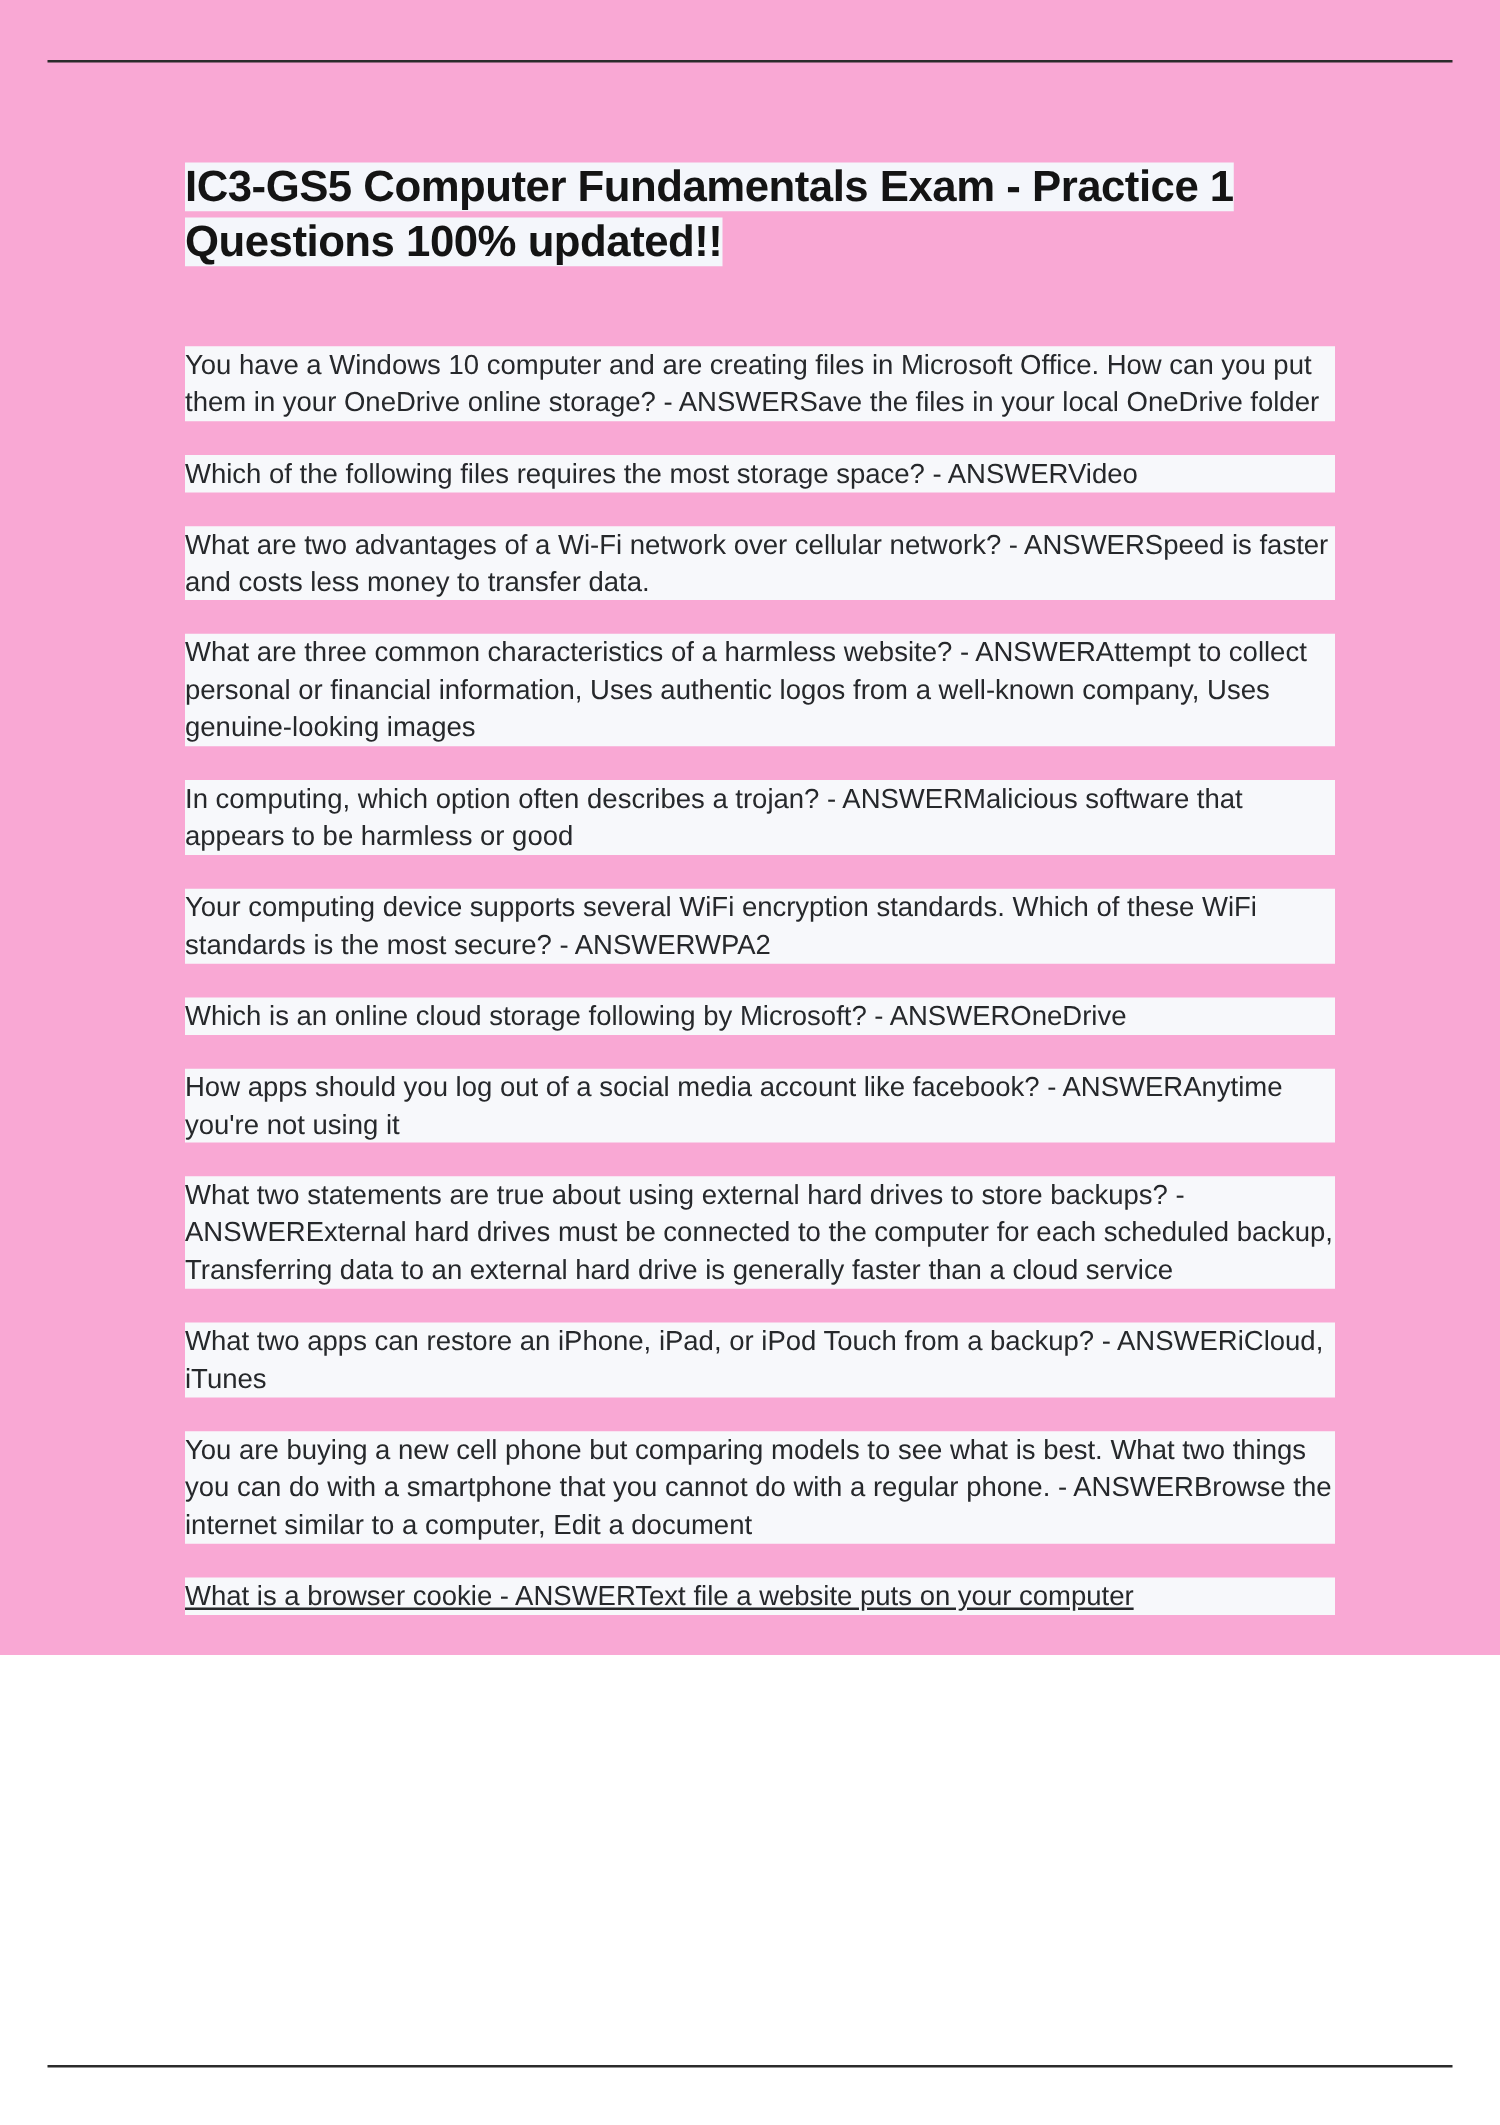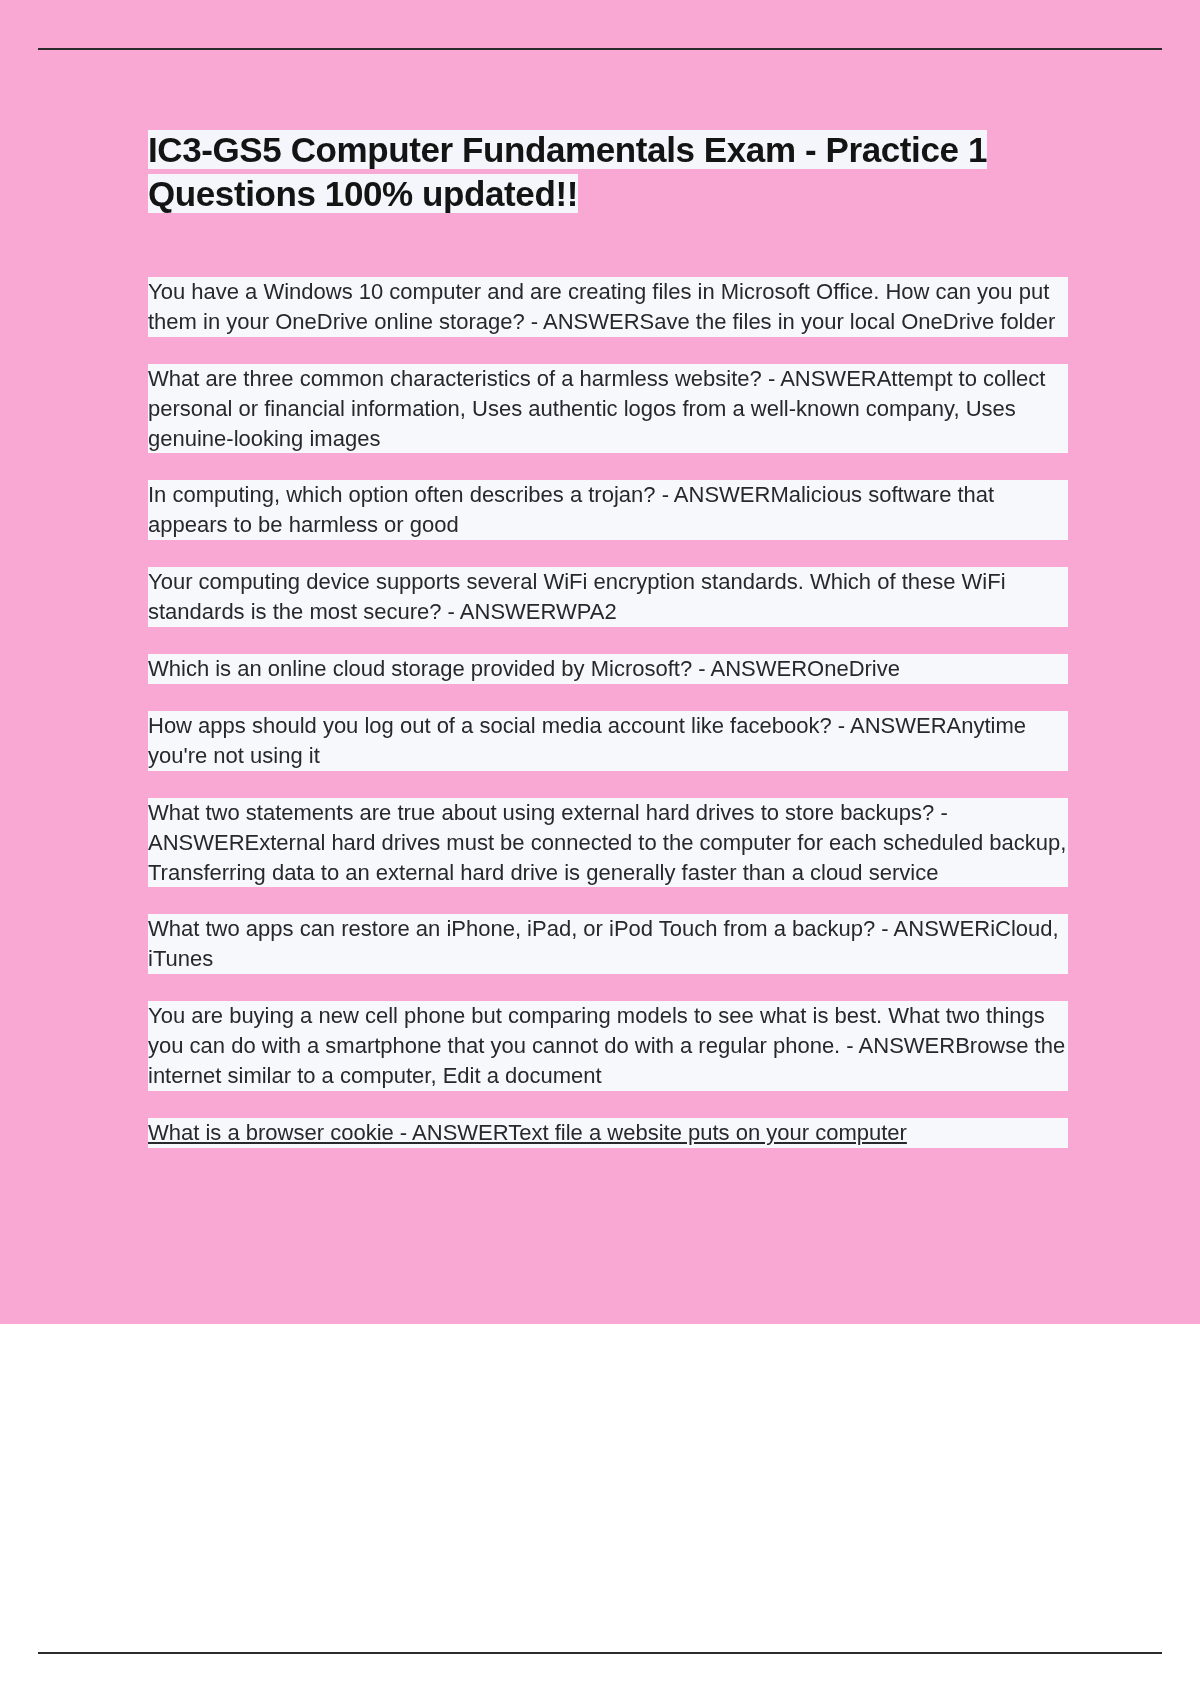--- a/index.html
+++ b/index.html
@@ -86,24 +86,26 @@
   <div class="rule-top"></div>
 
   <div class="content">
 
     <div class="title-wrap">
       <h1 class="doc-title">IC3-GS5 Computer Fundamentals Exam - Practice 1 Questions 100% updated!!</h1>
     </div>
 
     <div class="body-block">
       <p class="qa">You have a Windows 10 computer and are creating files in Microsoft Office. How can you put them in your OneDrive online storage? - ANSWERSave the files in your local OneDrive folder</p>
+      <p class="qa">Which of the following files requires the most storage space? - ANSWERVideo</p>
+      <p class="qa">What are two advantages of a Wi-Fi network over cellular network? - ANSWERSpeed is faster and costs less money to transfer data.</p>
       <p class="qa">What are three common characteristics of a harmless website? - ANSWERAttempt to collect personal or financial information, Uses authentic logos from a well-known company, Uses genuine-looking images</p>
       <p class="qa">In computing, which option often describes a trojan? - ANSWERMalicious software that appears to be harmless or good</p>
       <p class="qa">Your computing device supports several WiFi encryption standards. Which of these WiFi standards is the most secure? - ANSWERWPA2</p>
-      <p class="qa">Which is an online cloud storage provided by Microsoft? - ANSWEROneDrive</p>
+      <p class="qa">Which is an online cloud storage following by Microsoft? - ANSWEROneDrive</p>
       <p class="qa">How apps should you log out of a social media account like facebook? - ANSWERAnytime you're not using it</p>
       <p class="qa">What two statements are true about using external hard drives to store backups? - ANSWERExternal hard drives must be connected to the computer for each scheduled backup,
 Transferring data to an external hard drive is generally faster than a cloud service</p>
       <p class="qa">What two apps can restore an iPhone, iPad, or iPod Touch from a backup? - ANSWERiCloud,
 iTunes</p>
       <p class="qa">You are buying a new cell phone but comparing models to see what is best. What two things you can do with a smartphone that you cannot do with a regular phone. - ANSWERBrowse the internet similar to a computer, Edit a document</p>
       <p class="qa">What is a browser cookie - ANSWERText file a website puts on your computer</p>
     </div>
 
   </div>

